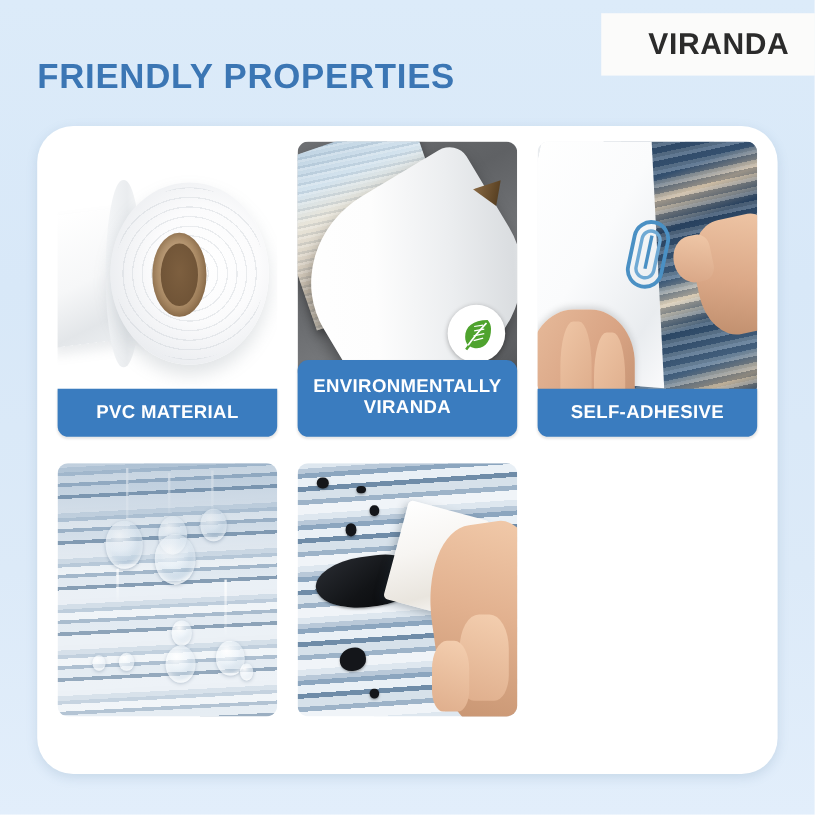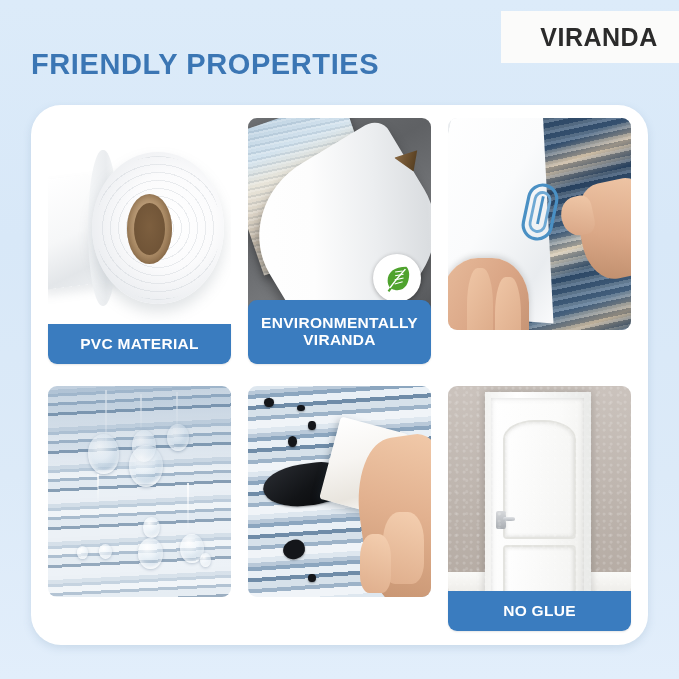--- a/index.html
+++ b/index.html
@@ -350,20 +350,23 @@
             <div class="adh-marble"></div>
             <div class="adh-sheet"></div>
             <svg class="clip-icon" viewBox="0 0 40 66">
               <rect x="5" y="4" width="30" height="58" rx="15" fill="none" stroke="#4a90c4" stroke-width="3.4"></rect>
               <rect x="12" y="12" width="16" height="42" rx="8" fill="none" stroke="#6fa9d4" stroke-width="3"></rect>
               <path d="M20 16 L20 46" stroke="#4a90c4" stroke-width="3" fill="none"></path>
             </svg>
             <div class="hand-l"></div>
             <div class="hand-r"></div>
           </div>
+        </div>
+        <div class="label">
+          <span>SELF-ADHESIVE</span>
         </div>
       </div>
 
       <div class="tile">
         <div class="photo">
           <div class="art-water">
             <div class="trail" style="left:31%;top:2%;height:26%;"></div>
             <div class="trail" style="left:50%;top:4%;height:16%;"></div>
             <div class="trail" style="left:70%;top:3%;height:17%;"></div>
             <div class="drop" style="left:22%;top:23%;width:17%;height:19%;border-radius:50% 50% 48% 52%;"></div>
@@ -394,33 +397,16 @@
             <div class="stain" style="left:19%;top:73%;width:12%;height:9%;border-radius:55% 45% 50% 50%;transform:rotate(-12deg);"></div>
             <div class="stain" style="left:33%;top:89%;width:4%;height:4%;"></div>
             <div class="cloth"></div>
             <div class="hand-c"></div>
             <div class="finger" style="right:4%;top:60%;width:22%;height:34%;"></div>
             <div class="finger" style="right:22%;top:70%;width:17%;height:28%;"></div>
           </div>
         </div>
       </div>
 
-      <div class="tile">
-        <div class="photo">
-          <div class="art-door">
-            <div class="baseboard"></div>
-            <div class="door-frame">
-              <div class="door-slab">
-                <div class="door-panel top"></div>
-                <div class="door-panel bot"></div>
-                <div class="door-handle"></div>
-              </div>
-            </div>
-          </div>
-        </div>
-        <div class="label">
-          <span>NO GLUE</span>
-        </div>
-      </div>
 
     </div>
   </div>
 </div>
 
 </body></html>

